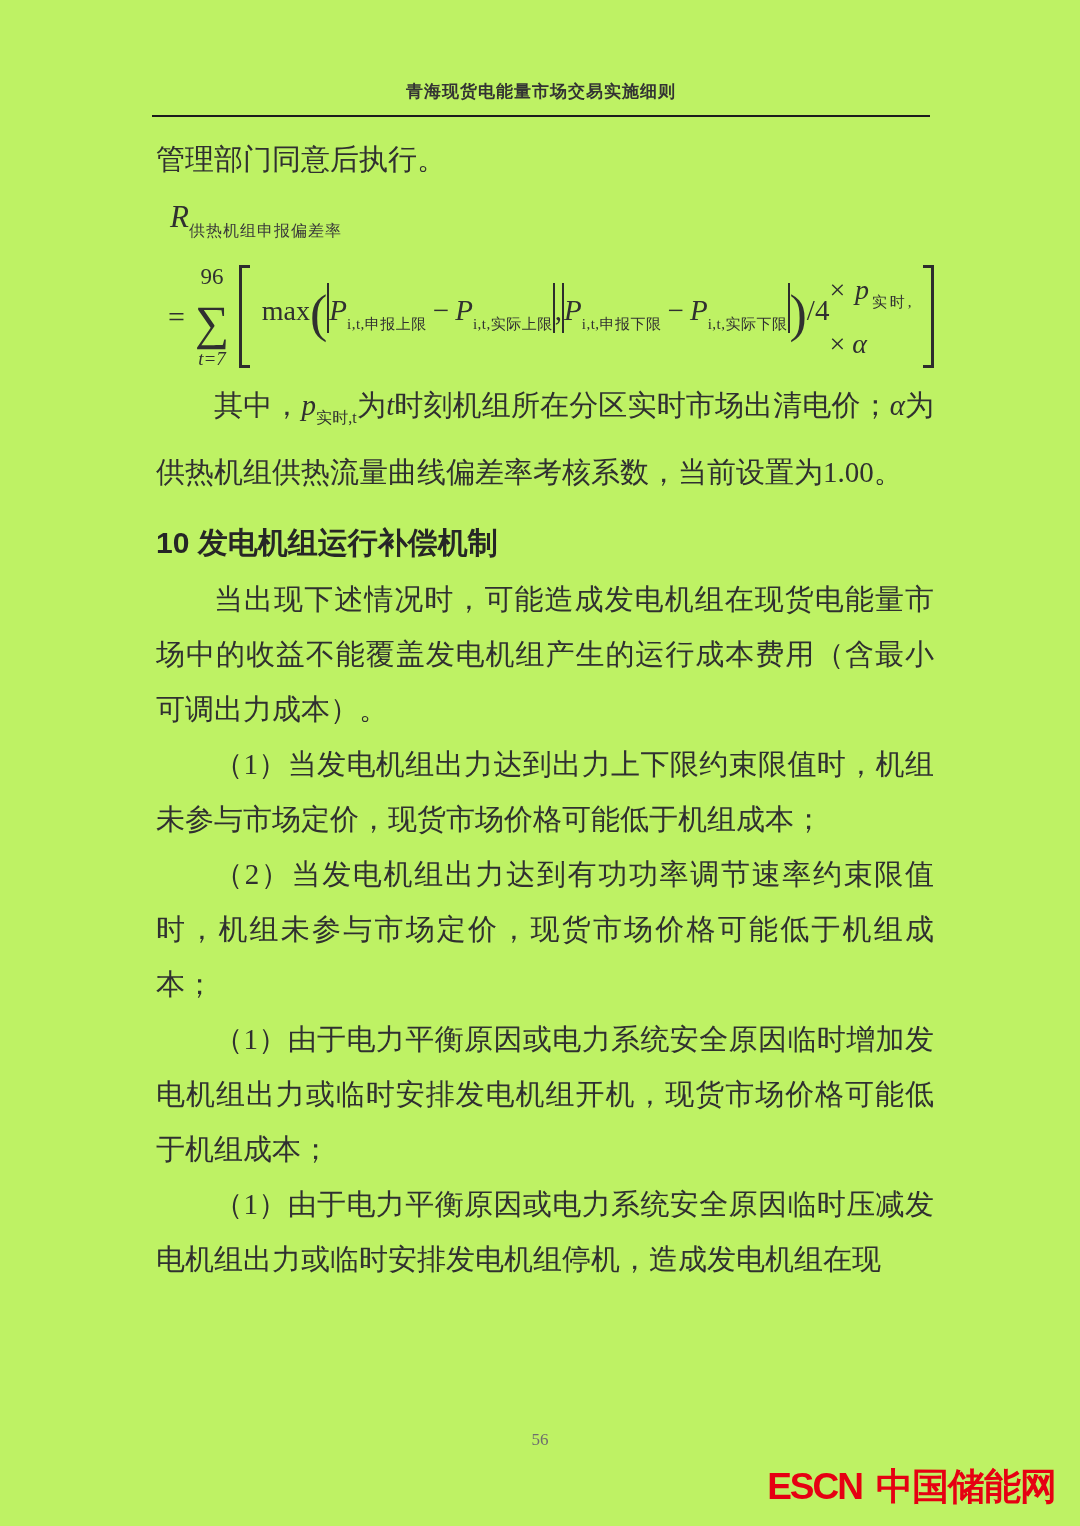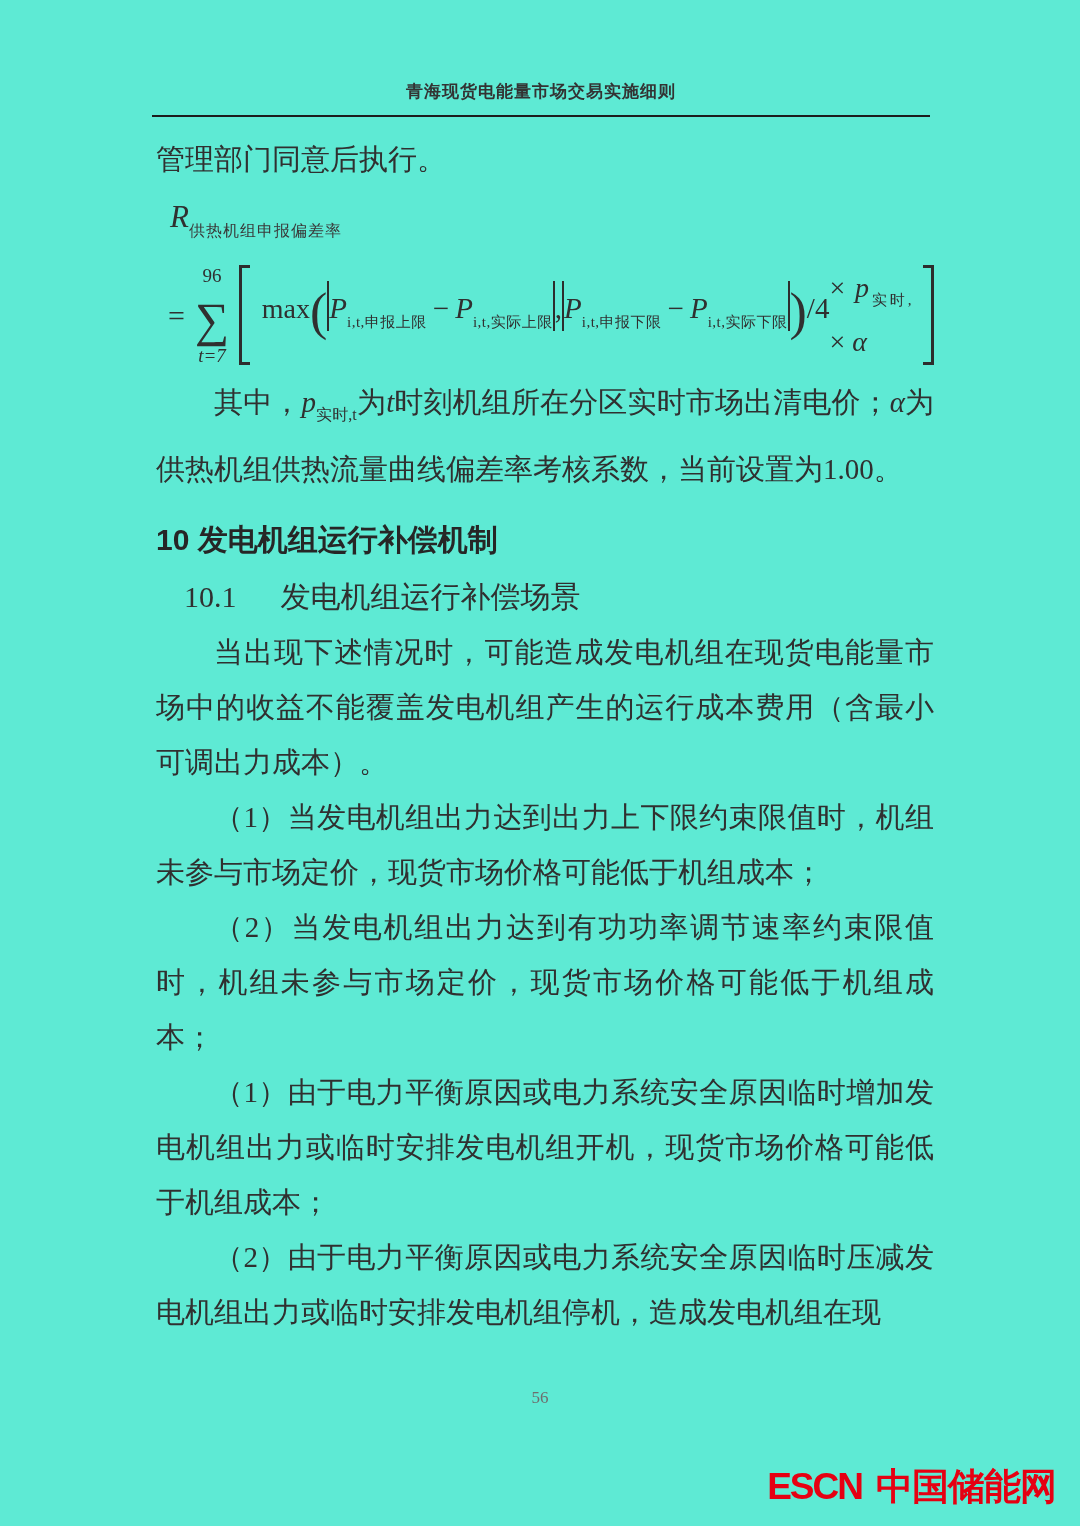--- a/index.html
+++ b/index.html
@@ -1,20 +1,20 @@
 <!DOCTYPE html>
 <html><head>
 <meta charset="utf-8">
 <style>
   * { margin:0; padding:0; box-sizing:border-box; }
   html,body { background:#9a9a9a; }
   .page {
     position:relative;
     width:1080px; height:1526px;
-    background:#5eead4;
+    background:#bef264;
     margin:0 auto;
     font-family:"Liberation Serif", serif;
     color:#2f2f2f;
     overflow:hidden;
   }
   
   .header {
     position:absolute; top:80px; left:152px; right:150px;
     text-align:center;
     border-bottom:2px solid #1c1c1c;
@@ -37,21 +37,21 @@
   
   .formula-r { margin:6px 0 2px 14px; line-height:48px; }
   .formula-r .var { font-style:italic; font-size:31px; }
   .formula-r .sub { font-size:16px; vertical-align:-9px; letter-spacing:1px; color:#3a3a3a; }
   .formula-main {
     display:flex; align-items:center; gap:8px;
     margin:10px 0 10px 12px;
   }
   .eq { font-size:30px; }
   .sigma { display:flex; flex-direction:column; align-items:center; line-height:1; margin:0 2px; }
-  .sigma .upper { font-size:19px; margin-bottom:11px;font-family:Liberation Serif, serif; }
+  .sigma .upper { font-size:23px; margin-bottom:11px;font-family:Liberation Serif, serif; }
   .sigma .sym  { font-size:48px; font-weight:400; }
   .sigma .lower { font-size:19px; font-style:italic; margin-top:2px; }
   .sq { width:11px; align-self:stretch; }
   .sq.left  { border:3px solid #2d2d2d; border-right:none; }
   .sq.right { border:3px solid #2d2d2d; border-left:none; }
   .stack { display:flex; flex-direction:row; align-items:center; padding:2px 4px; }
   .mrow { white-space:nowrap; font-size:29px; line-height:60px; }
   .mrow .fn { font-size:28px; }
   .mrow .paren { font-size:52px; font-weight:300; vertical-align:-11px; line-height:0; }
   .mrow .bar { display:inline-block; width:2px; height:50px; background:#2d2d2d; vertical-align:-13px; }
@@ -67,21 +67,21 @@
   .h10 {
     font-family:"Liberation Sans", sans-serif;
     font-weight:700; font-size:30px; color:#262626;
     margin-top:14px; line-height:58px;
     text-align:left;
   }
   .h101 { margin-left:28px; line-height:56px; font-size:30px; text-align:left; }
   .h101 .num { margin-right:44px; }
   
   .page-number {
-    position:absolute; top:1388px; left:0; width:100%;
+    position:absolute; top:1430px; left:0; width:100%;
     text-align:center; font-size:17px; color:#6e6e6e;
   }
   .logo {
     position:absolute; top:1462px; right:24px;
     font-family:"Liberation Sans", sans-serif;
     font-weight:700; font-size:37px; color:#e60012;
     white-space:nowrap; letter-spacing:-1px;
   }
   .logo .escn { letter-spacing:-2px; margin-right:14px; }
 </style>
@@ -123,30 +123,27 @@
         </span>
       </span>
       <span class="sq right"></span>
     </div>
 
     <p class="para indent inline-math">
       <span>其中，</span><span class="var">p</span><span class="sub">实时,t</span><span>为</span><span class="var">t</span><span>时刻机组所在分区实时市场出清电价；</span><span class="var">α</span><span>为供热机组供热流量曲线偏差率考核系数，当前设置为1.00。</span>
     </p>
 
     <div class="h10">10 发电机组运行补偿机制</div>
-    <div class="h101">
-      <span class="num">10.1</span><span>发电机组运行补偿场景</span>
-    </div>
 
     <p class="para indent">当出现下述情况时，可能造成发电机组在现货电能量市场中的收益不能覆盖发电机组产生的运行成本费用（含最小可调出力成本）。</p>
 
     <p class="para indent">（1）当发电机组出力达到出力上下限约束限值时，机组未参与市场定价，现货市场价格可能低于机组成本；</p>
     <p class="para indent">（2）当发电机组出力达到有功功率调节速率约束限值时，机组未参与市场定价，现货市场价格可能低于机组成本；</p>
     <p class="para indent">（1）由于电力平衡原因或电力系统安全原因临时增加发电机组出力或临时安排发电机组开机，现货市场价格可能低于机组成本；</p>
-    <p class="para indent">（2）由于电力平衡原因或电力系统安全原因临时压减发电机组出力或临时安排发电机组停机，造成发电机组在现</p>
+    <p class="para indent">（1）由于电力平衡原因或电力系统安全原因临时压减发电机组出力或临时安排发电机组停机，造成发电机组在现</p>
 
   </div>
 
   <div class="page-number">56</div>
   <div class="logo">
     <span class="escn">ESCN</span><span>中国储能网</span>
   </div>
 
 </div>
 

